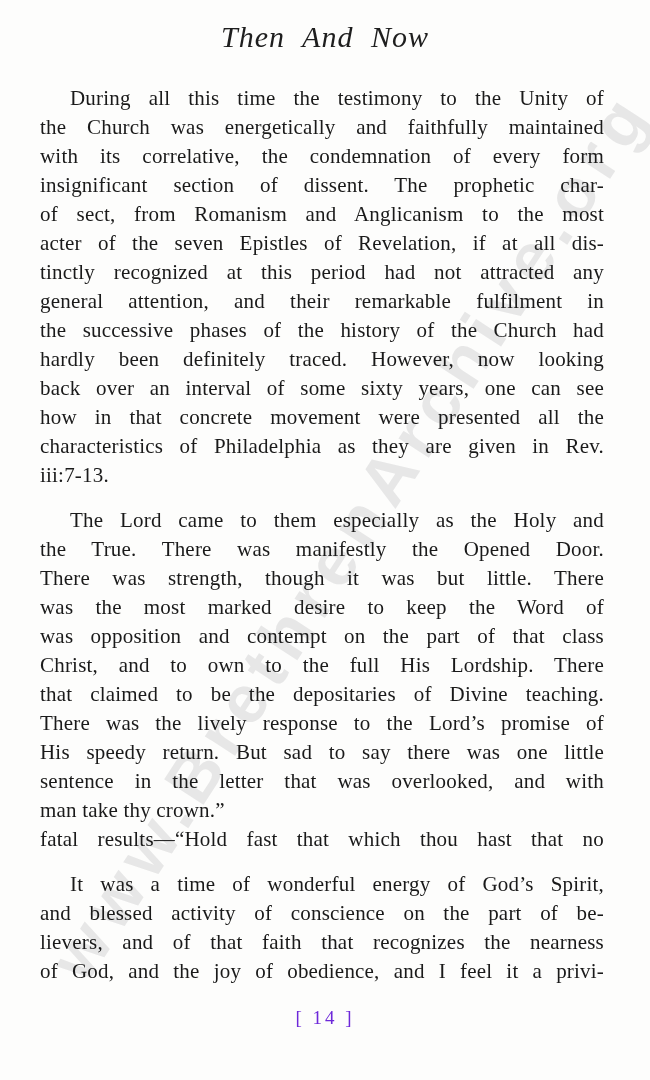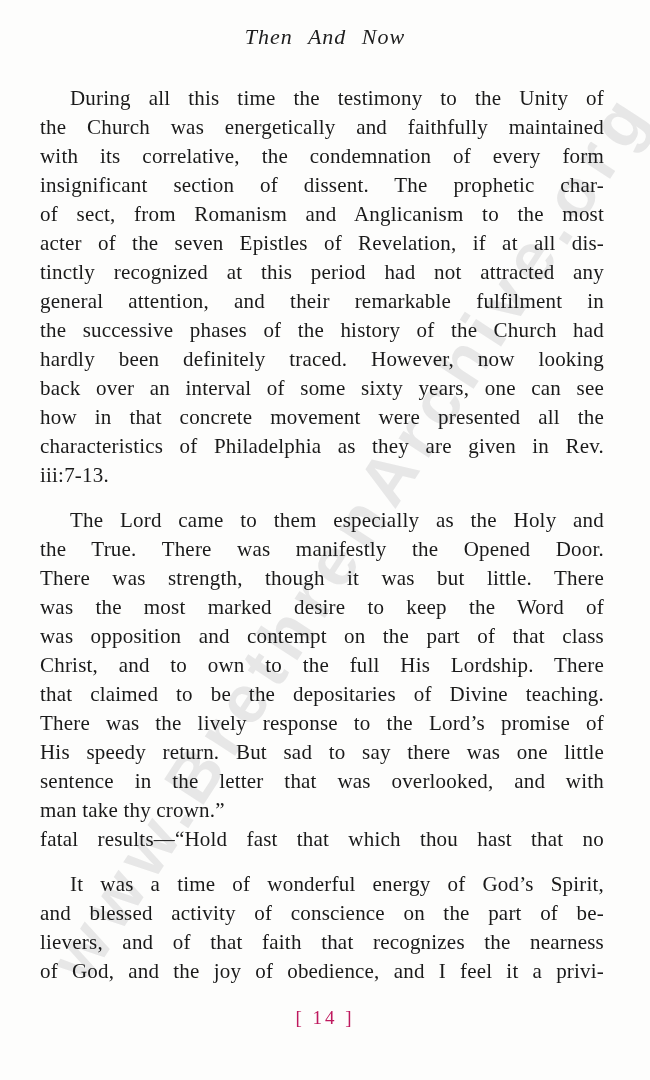--- a/index.html
+++ b/index.html
@@ -32,21 +32,21 @@
     user-select: none;
   }
   .content {
     position: relative;
     z-index: 1;
   }
   .running-title {
     padding-top: 21px;
     text-align: center;
     font-style: italic;
-    font-size: 22px;
+    font-size: 30px;
     line-height: 32px;
     word-spacing: 9px;
     letter-spacing: 1px;
     color: #1e1e1e;
   }
   .body-text {
     margin: 31px 30px 0 24px;
     width: 596px;
     font-size: 21px;
     line-height: 29px;
@@ -61,21 +61,21 @@
   .line.first { text-indent: 30px; }
   .line.noj {
     text-align: center;
     text-align-last: left;
   }
   .folio {
     margin-top: 21px;
     text-align: center;
     font-size: 19px;
     letter-spacing: 3px;
-    color: #be185d;
+    color: #6d28d9;
   }
 </style>
 </head>
 <body>
 
 <div class="scan-page">
 
   <div class="watermark">www.BrethrenArchive.org</div>
 
   <div class="content">

